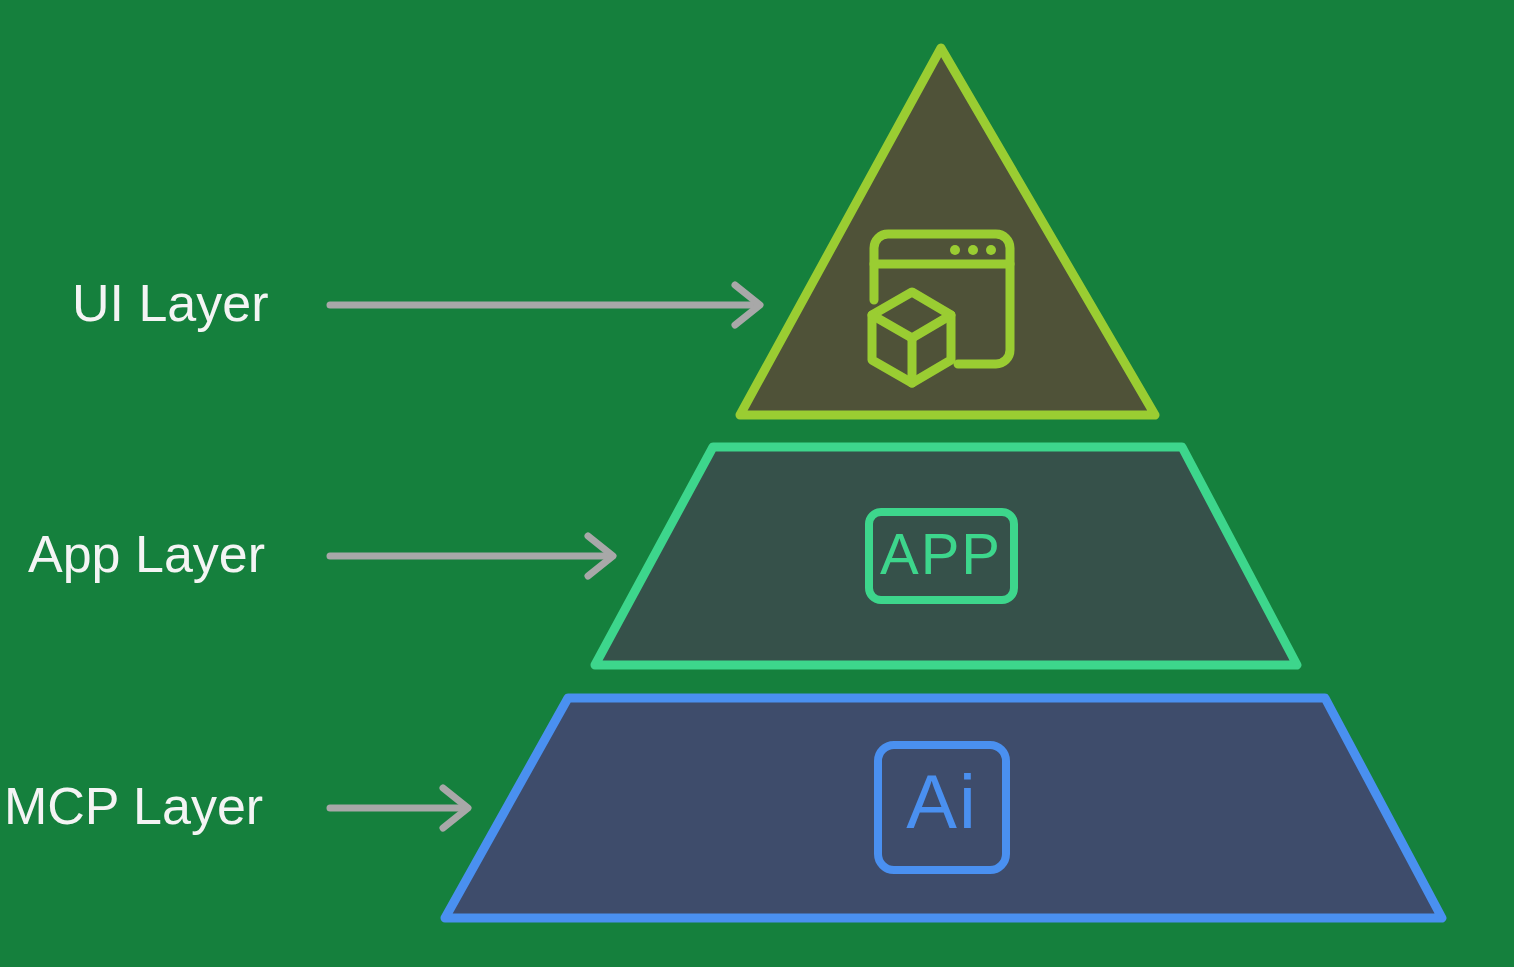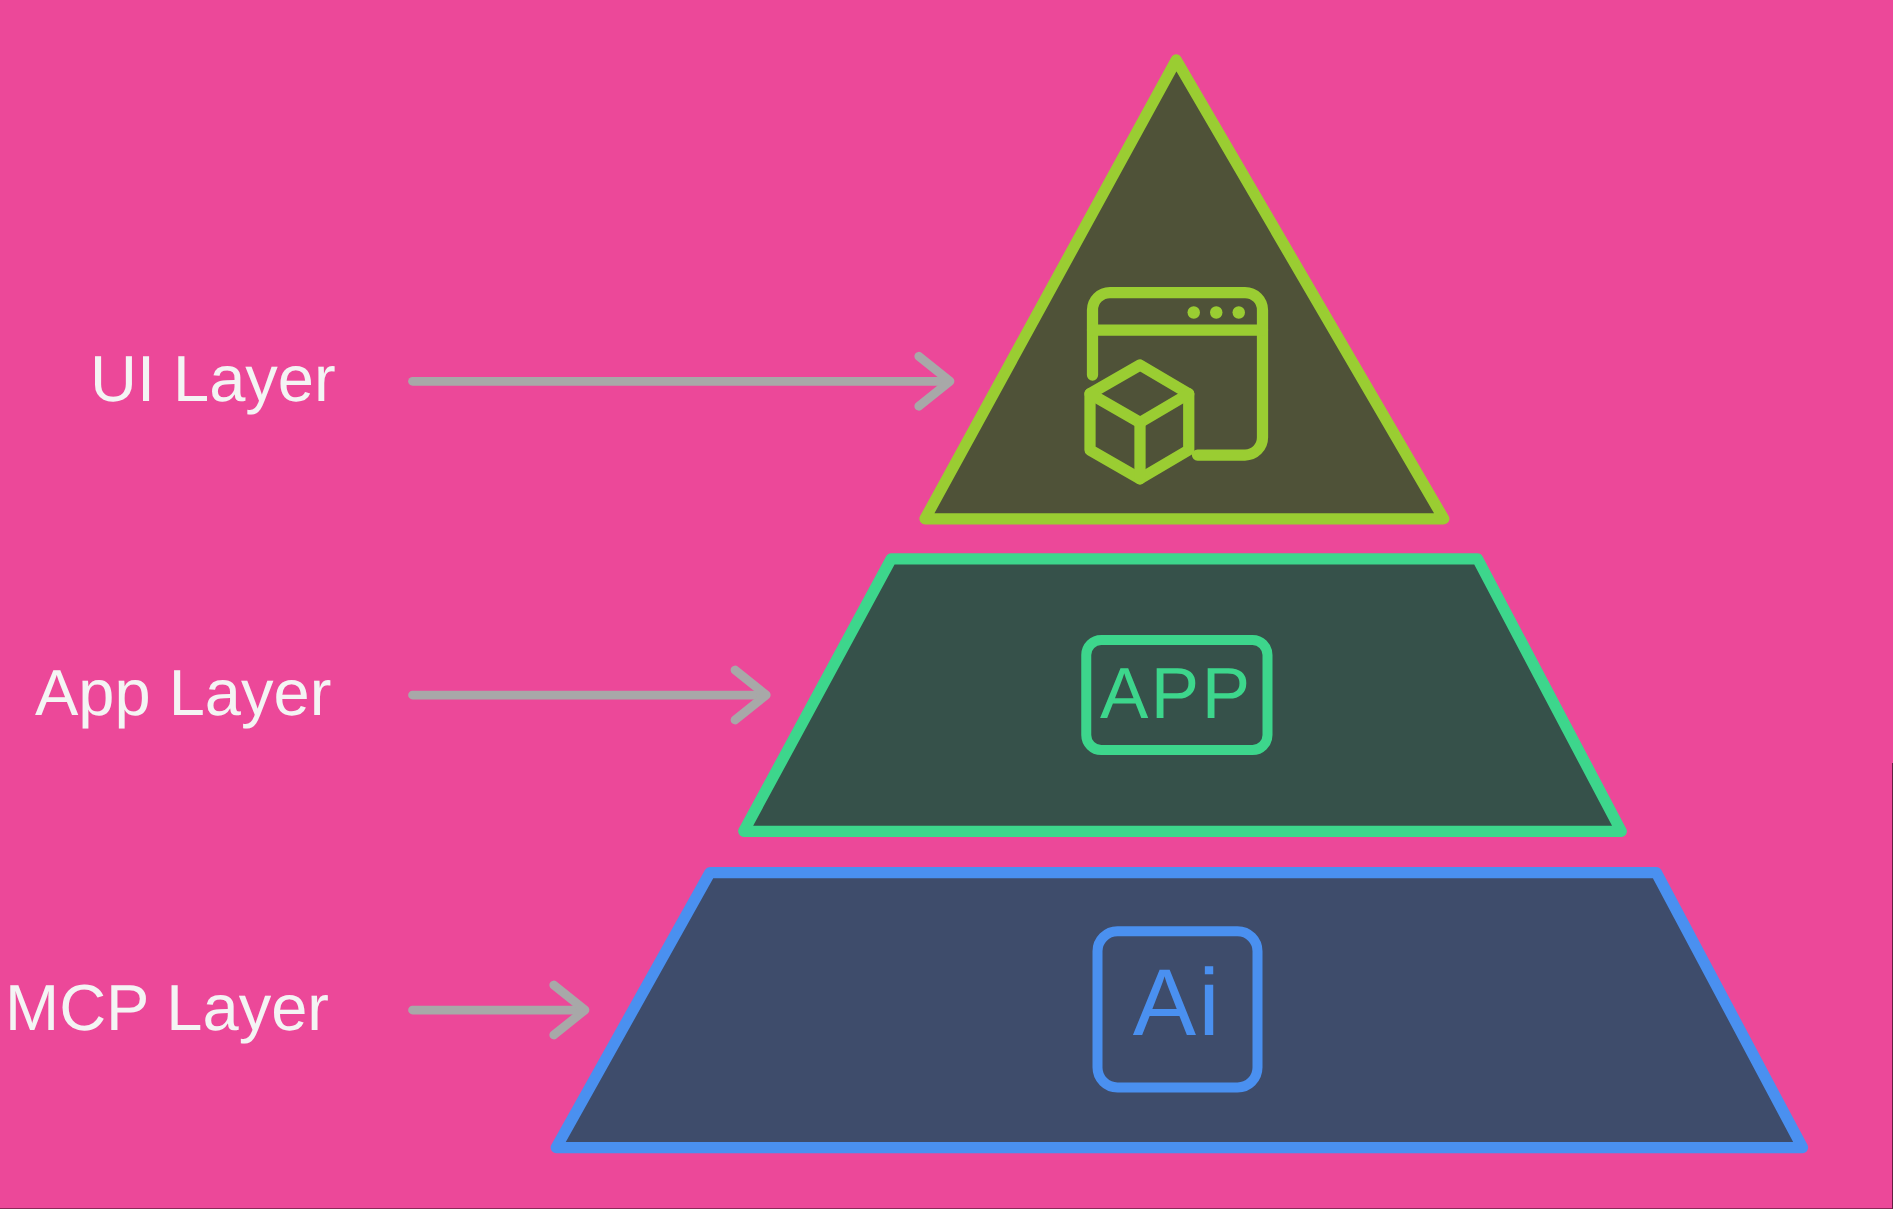--- a/index.html
+++ b/index.html
@@ -12,21 +12,21 @@
     width: 1514px;
     height: 967px;
     overflow: hidden;
     font-family: "Liberation Sans", sans-serif;
     position: relative;
   }
   #stage {
     position: relative;
     width: 1514px;
     height: 967px;
-    background: #ec4899;
+    background: #15803d;
   }
   #diagram {
     position: absolute;
     top: 0;
     left: 0;
     width: 1514px;
     height: 967px;
     display: block;
   }
   .layer-label {

